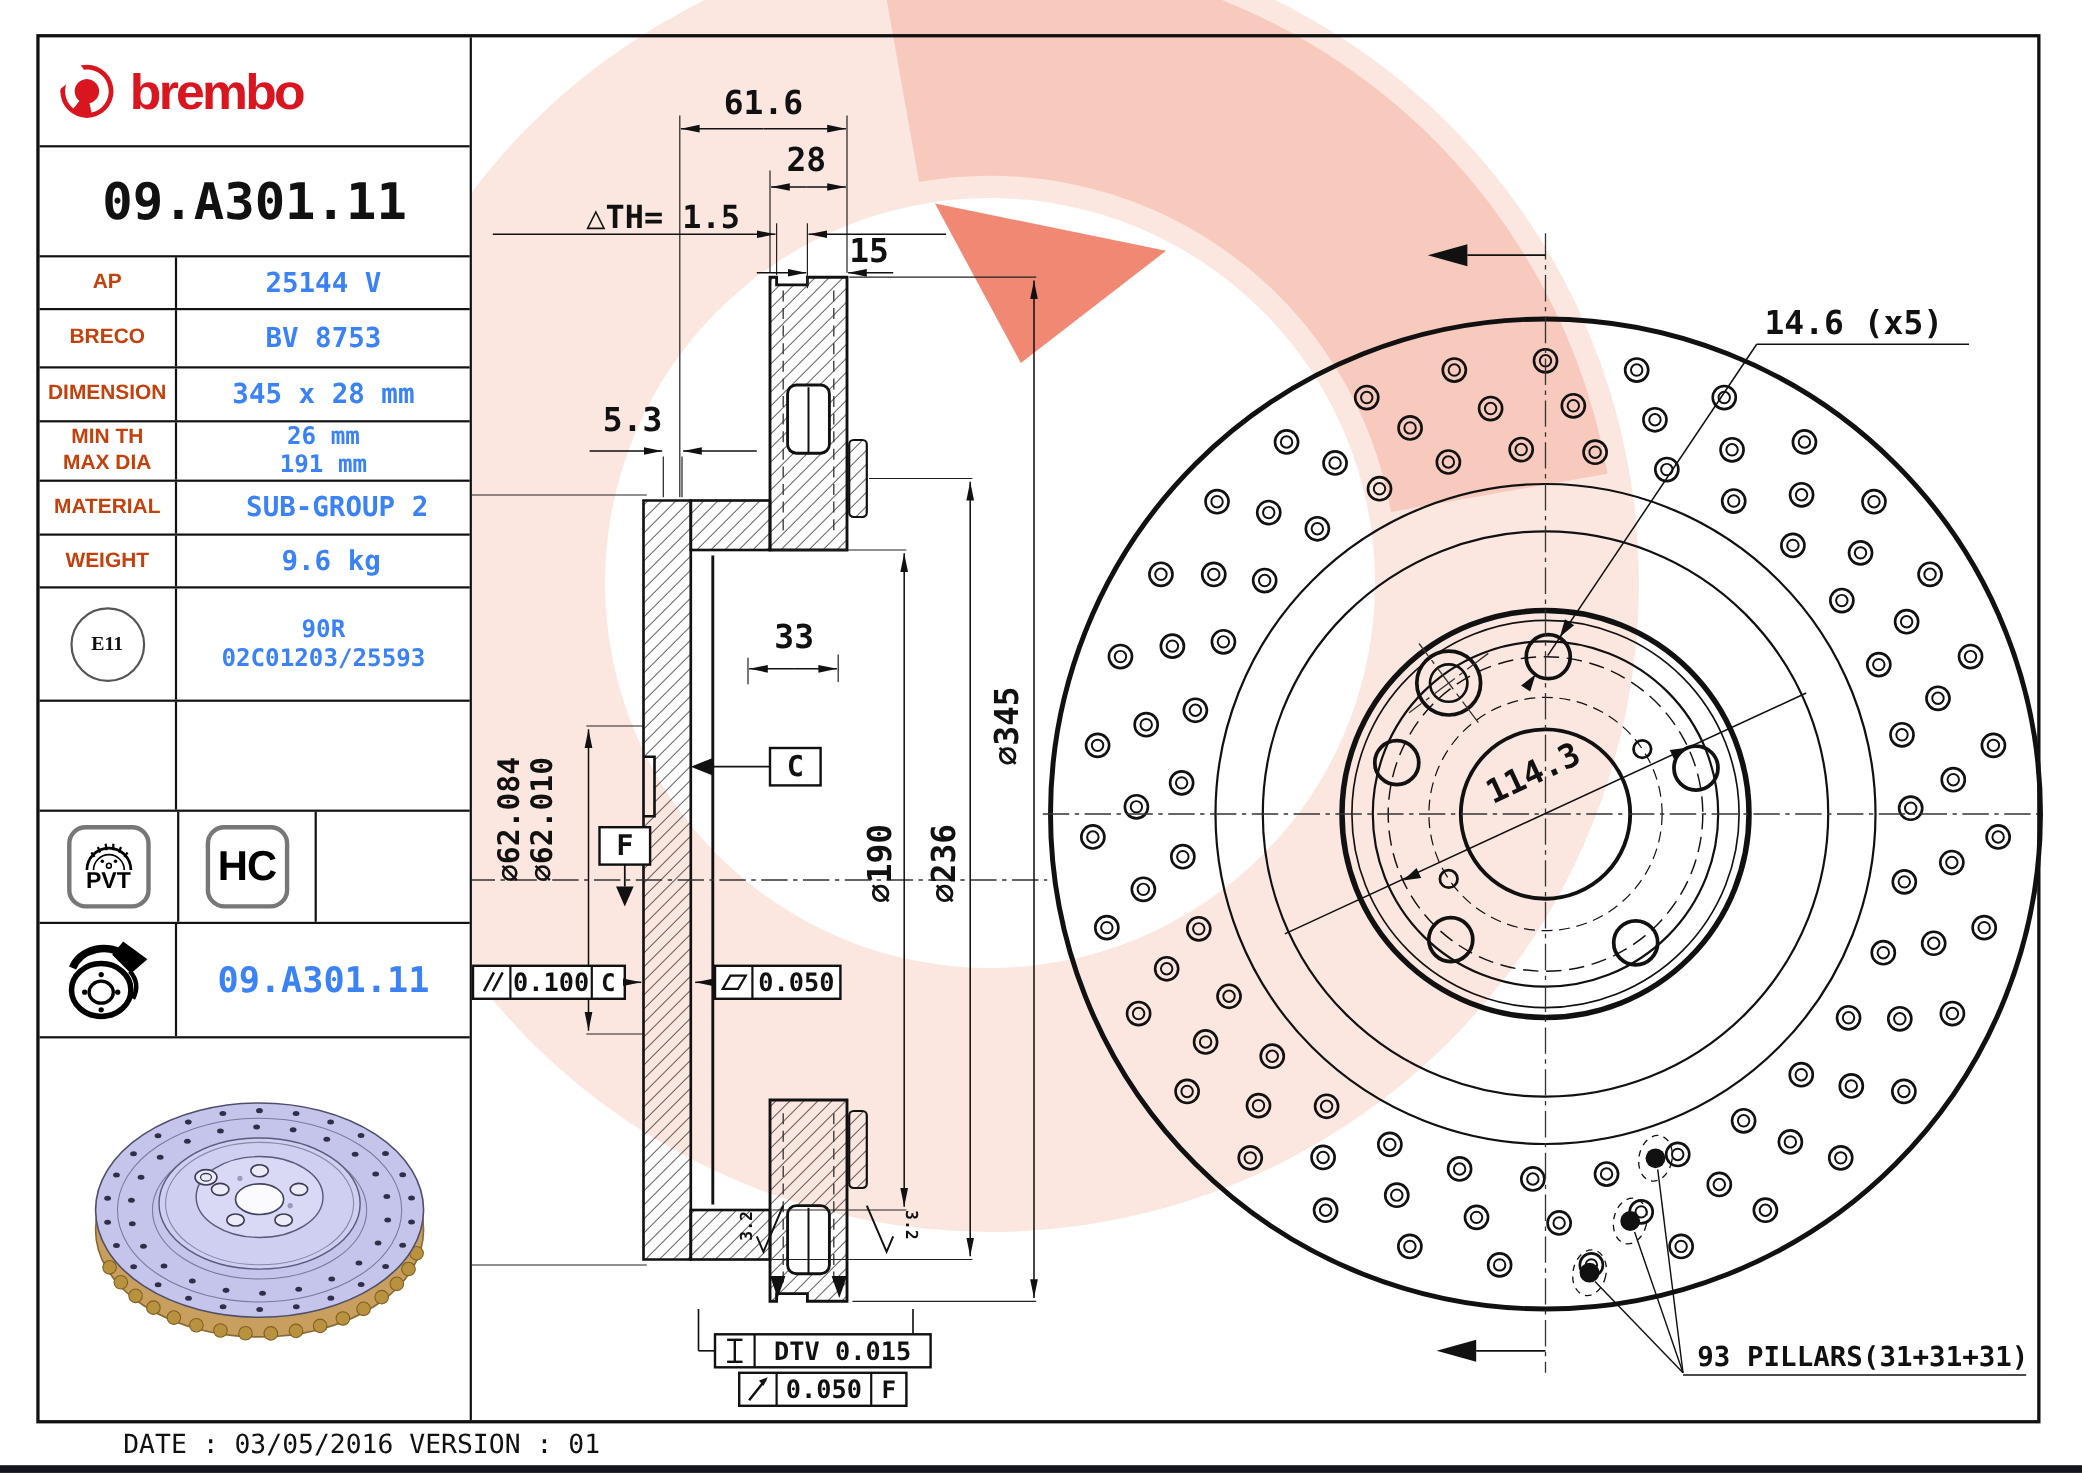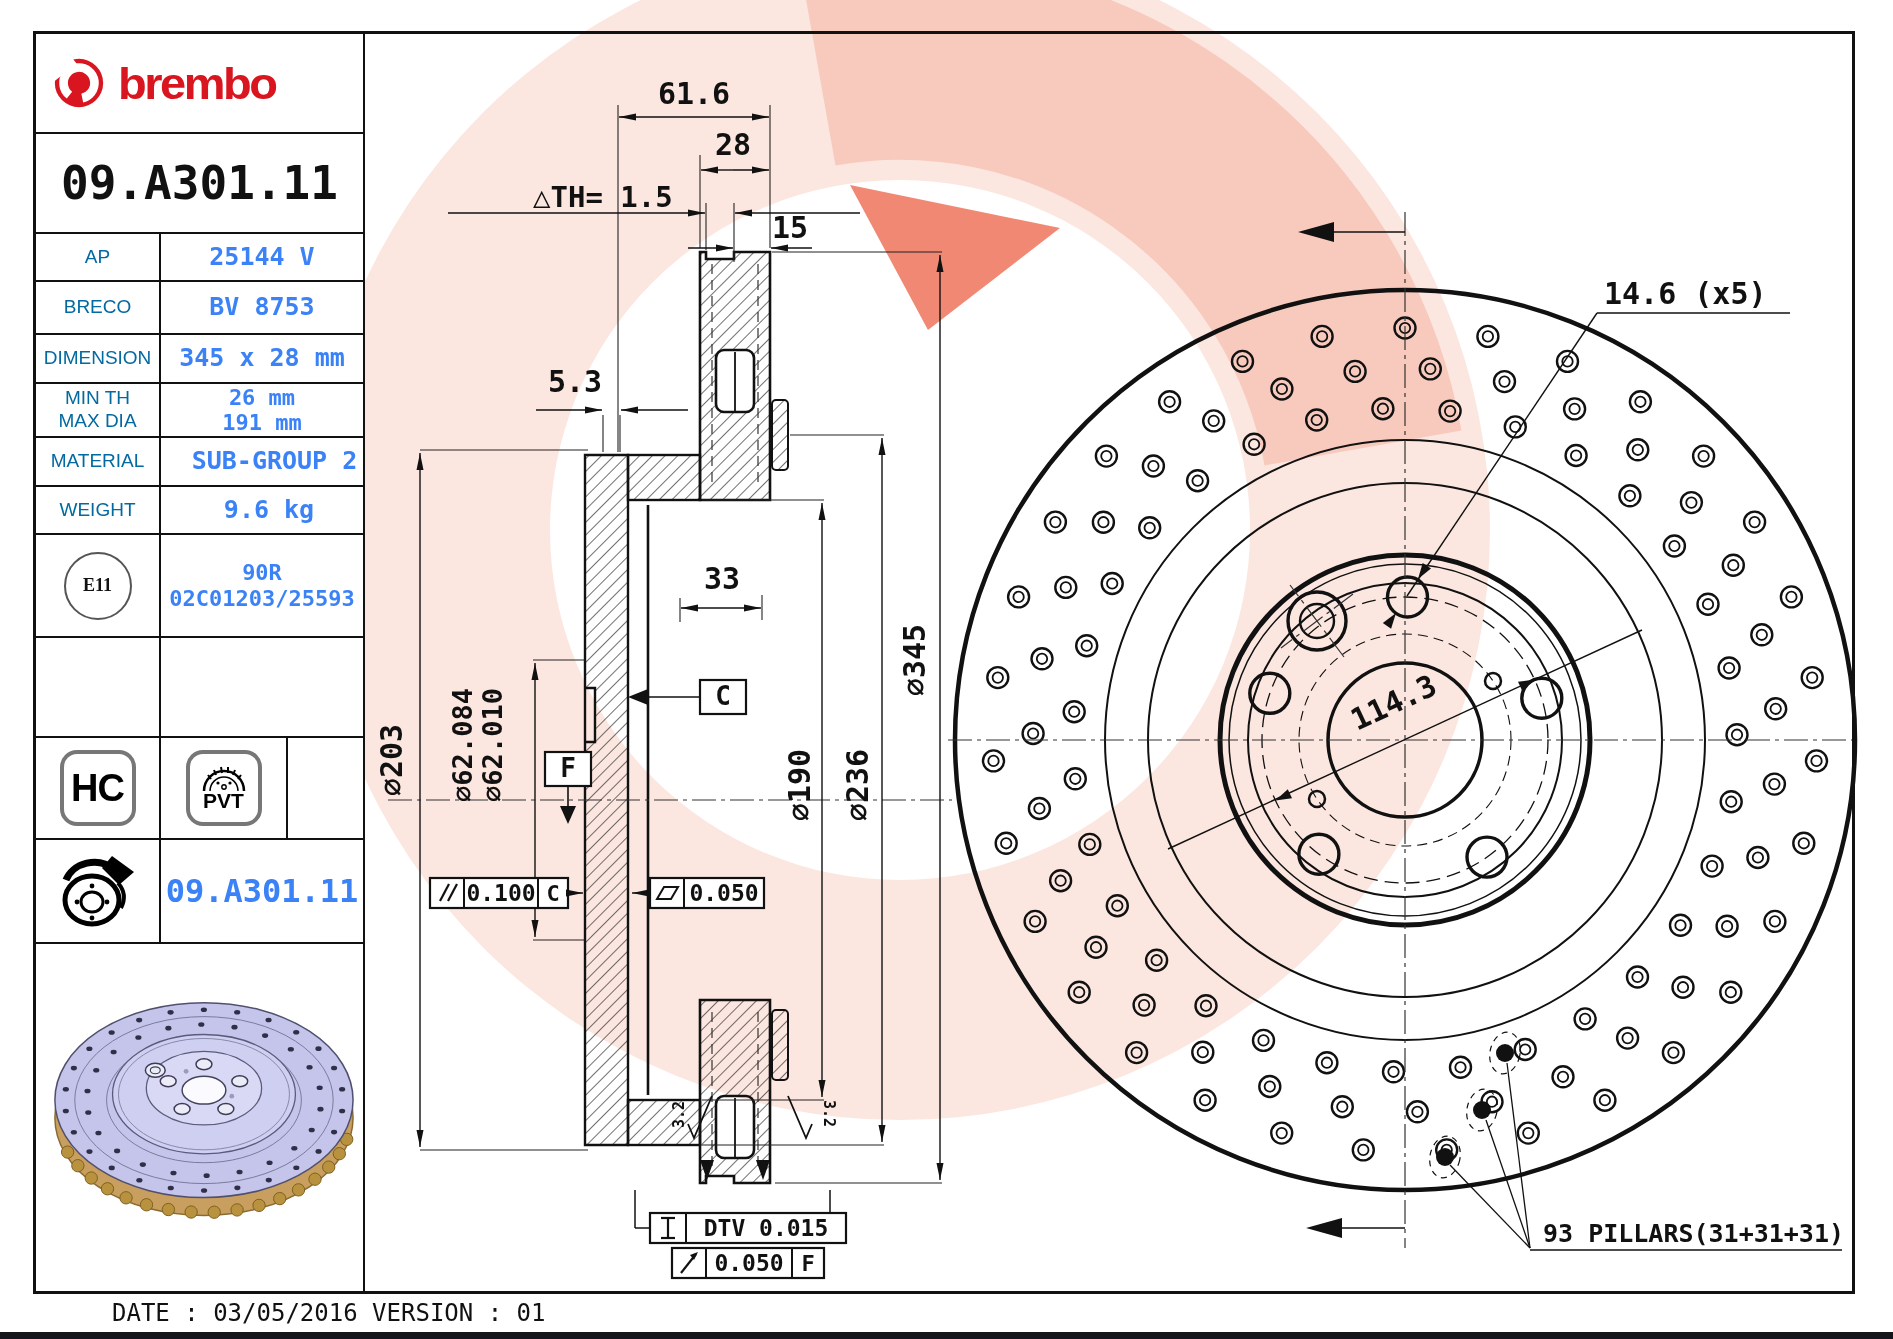--- a/index.html
+++ b/index.html
@@ -1,29 +1,29 @@
 <!DOCTYPE html>
 <html><head>
 <meta charset="utf-8">
 <style>
   html,body{margin:0;padding:0;background:#fff;width:1893px;height:1339px;overflow:hidden;}
   body{position:relative;font-family:"Liberation Sans",sans-serif;}
   .frame{position:absolute;left:33px;top:31px;width:1822px;height:1263px;border:3px solid #111;box-sizing:border-box;z-index:3;pointer-events:none;}
   #draw{position:absolute;left:0;top:0;z-index:1;}
   
-  .panel{position:absolute;left:36px;top:34px;width:329px;height:1257px;background:#fff;border-right:2.5px solid #111;box-sizing:border-box;display:flex;flex-direction:column;z-index:2;}
+  .panel{position:absolute;left:36px;top:34px;width:393px;height:1257px;background:#fff;border-right:2.5px solid #111;box-sizing:border-box;display:flex;flex-direction:column;z-index:2;}
   .prow{border-bottom:2px solid #111;display:flex;align-items:center;box-sizing:border-box;flex:0 0 auto;}
   .logo-row{height:100px;justify-content:flex-start;padding-left:14px;gap:10px;}
   .brand-word{font-weight:bold;font-size:47px;letter-spacing:-2.5px;color:#d9161f;transform:scaleY(.96);}
   .pn-row{height:100px;justify-content:center;}
   .pn{font-family:"DejaVu Sans Mono",monospace;font-weight:bold;font-size:46px;color:#111;}
   .spec{display:flex;align-items:stretch;}
   .lblc{width:125px;border-right:2px solid #111;display:flex;flex-direction:column;align-items:center;justify-content:center;box-sizing:border-box;}
   .valc{flex:1;display:flex;flex-direction:column;align-items:center;justify-content:center;}
-  .lbl{font-weight:normal;font-size:19px;color:#0369a1;letter-spacing:0;line-height:1.2;}
+  .lbl{font-weight:bold;font-size:19px;color:#c2410c;letter-spacing:0;line-height:1.2;}
   .val{font-family:"DejaVu Sans Mono",monospace;font-weight:bold;font-size:25px;color:#3b82f6;line-height:1.15;}
   .val.small{font-size:22px;}
   .e11{width:64px;height:64px;border:2.5px solid #555;border-radius:50%;display:flex;align-items:center;justify-content:center;font-family:"Liberation Serif",serif;font-weight:bold;font-size:18px;color:#111;}
   .badge{width:76px;height:76px;border:4px solid #777;border-radius:17px;display:flex;align-items:center;justify-content:center;flex-direction:column;box-sizing:border-box;background:#fff;}
   .hc-txt{font-weight:bold;font-size:38px;letter-spacing:-1px;color:#000;}
   .pvt-txt{font-weight:bold;font-size:21px;color:#000;margin-top:-4px;}
   .cell3{border-right:2px solid #111;height:100%;display:flex;align-items:center;justify-content:center;box-sizing:border-box;}
   .img-row{flex:1;border-bottom:none;justify-content:center;align-items:center;}
   .footer-note{position:absolute;left:112px;top:1299px;z-index:3;font-family:"DejaVu Sans Mono",monospace;font-weight:normal;font-size:24px;color:#111;}
   .botbar{position:absolute;left:0;bottom:0;width:100%;height:7px;background:#14141c;z-index:4;}
@@ -538,44 +538,44 @@
     <div class="valc">
       <span class="val small">90R</span>
       <span class="val small">02C01203/25593</span>
     </div>
   </div>
   <div class="prow spec" style="height:100px;">
     <div class="lblc"></div>
       <div class="valc"></div>
   </div>
   <div class="prow" style="height:102px;">
-    <div class="cell3" style="width:125px;">
-      <div class="badge">
-          <span class="hc-txt">HC</span>
-        </div>
-    </div>
     <div class="cell3" style="width:127px;">
       <div class="badge">
         <svg width="52" height="30" viewBox="0 0 52 30">
           <path d="M6,28 A20,20 0 0 1 46,28" fill="none" stroke="#000" stroke-width="2.5"></path>
           <path d="M12,28 A14,14 0 0 1 40,28" fill="none" stroke="#000" stroke-width="1.5"></path>
           <g stroke="#000" stroke-width="2">
               <line x1="10" y1="12" x2="13" y2="16"></line>
               <line x1="16" y1="7" x2="18" y2="12"></line>
               <line x1="23" y1="4" x2="24" y2="10"></line>
               <line x1="30" y1="4" x2="30" y2="10"></line>
               <line x1="37" y1="7" x2="35" y2="12"></line>
               <line x1="43" y1="12" x2="40" y2="16"></line>
             </g>
           <circle cx="20" cy="20" r="1.6" fill="#000"></circle>
             <circle cx="32" cy="20" r="1.6" fill="#000"></circle>
             <circle cx="26" cy="24" r="2.2" fill="none" stroke="#000" stroke-width="1.4"></circle>
         </svg>
         <span class="pvt-txt">PVT</span>
       </div>
+    </div>
+    <div class="cell3" style="width:125px;">
+      <div class="badge">
+          <span class="hc-txt">HC</span>
+        </div>
     </div>
     <div style="flex:1;height:100%;"></div>
   </div>
   <div class="prow" style="height:104px;">
     <div class="cell3" style="width:125px;">
       <svg width="84" height="78" viewBox="0 0 84 78">
         <ellipse cx="36" cy="48" rx="27" ry="24" fill="none" stroke="#000" stroke-width="5"></ellipse>
         <ellipse cx="36" cy="50" rx="11" ry="10" fill="none" stroke="#000" stroke-width="3"></ellipse>
         <g fill="#000">
             <circle cx="36" cy="34" r="2.4"></circle>

